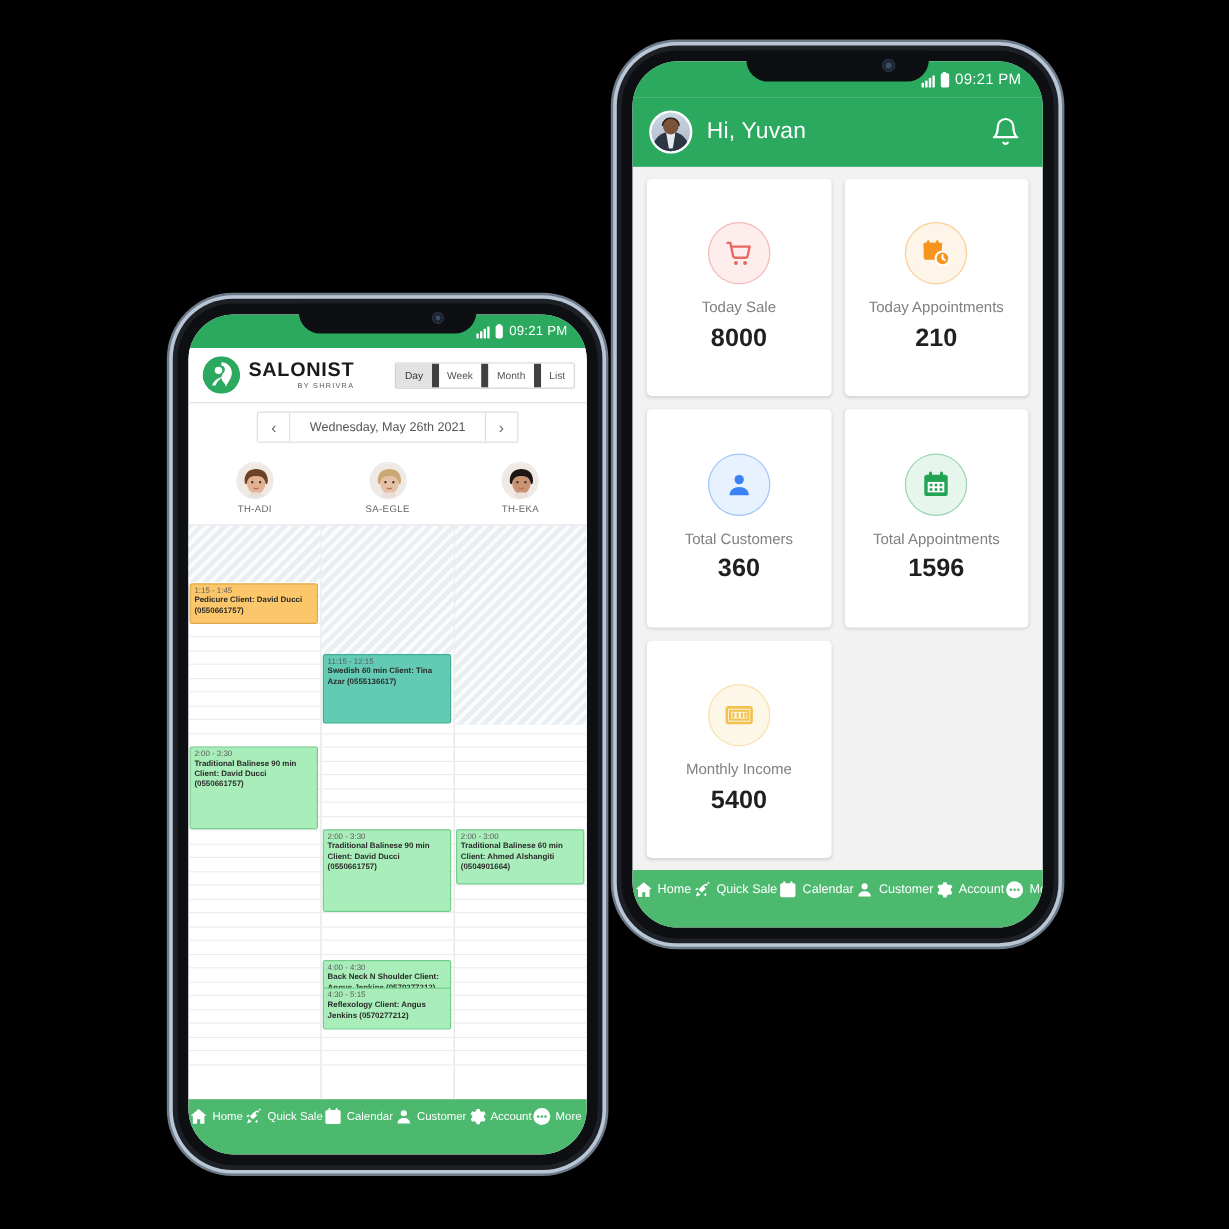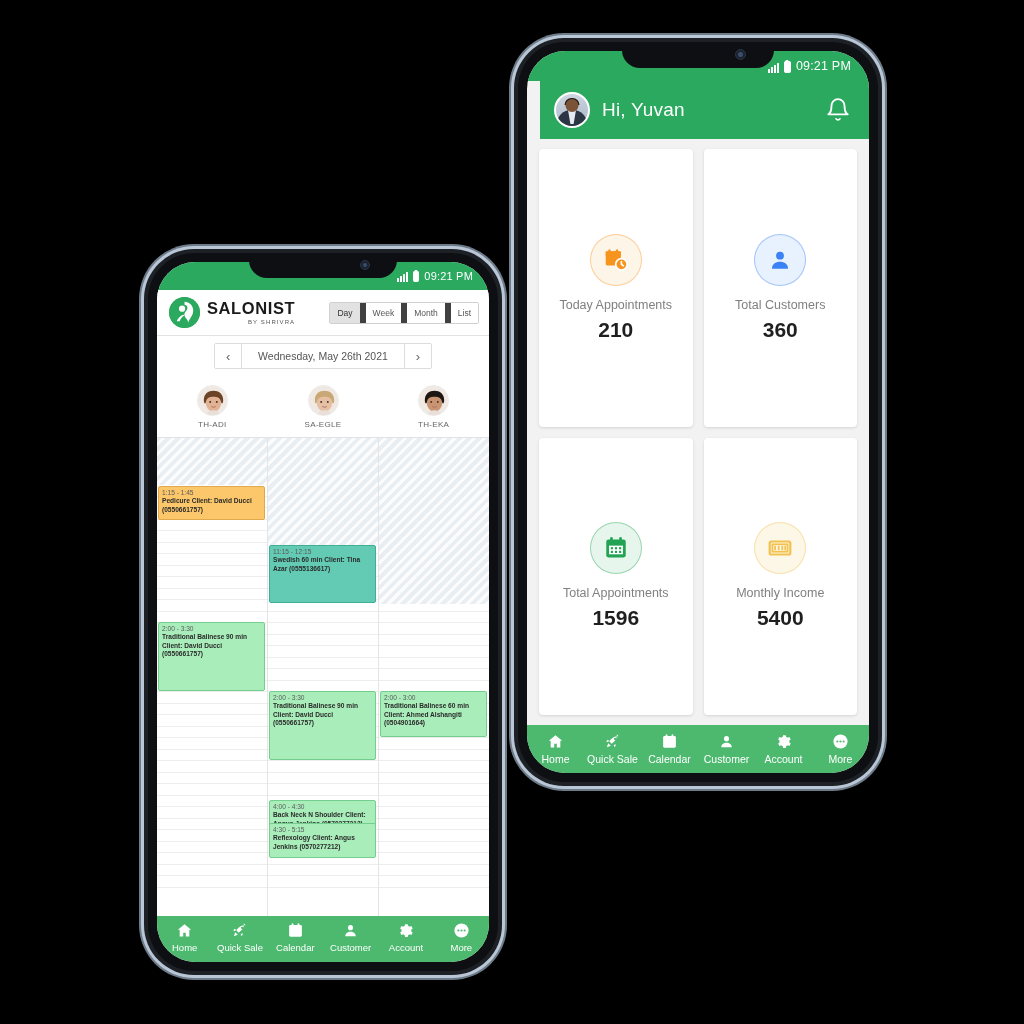--- a/index.html
+++ b/index.html
@@ -74,21 +74,21 @@
 
   #phone-right .statusbar { height: 30px; padding: 0 18px 0 0;
     background: #2aa95f; font-size: 12.5px; }
   #phone-right .sig i:nth-child(1){height:4px}
   #phone-right .sig i:nth-child(2){height:6px}
   #phone-right .sig i:nth-child(3){height:8px}
   #phone-right .sig i:nth-child(4){height:10px}
   #phone-right .batt { width: 7px; height: 12px; }
 
   .dash-header {
-    position: absolute; top: 30px; left: 13px; right: 0; height: 58px;
+    position: absolute; top: 30px; left: 0; right: 0; height: 58px;
     background: #2aa95f;
     display: flex; align-items: center; padding: 0 18px 0 14px;
     z-index: 20;
   }
   .avatar {
     width: 36px; height: 36px; border-radius: 50%;
     background: linear-gradient(170deg,#cfd8e3 0%,#aab6c6 100%);
     border: 2px solid #ffffff; flex: none;
     position: relative; overflow: hidden;
   }
@@ -139,21 +139,21 @@
   .stat-value { font-size: 21px; color: #1f1f1f; font-weight: bold;
     margin-top: 4px; }
 
   
   .bottomnav {
     position: absolute; left: 0; right: 0; bottom: 0;
     background: #4cb96f; display: flex; align-items: flex-start;
     z-index: 25;
   }
   .nav-item {
-    flex: 1; display: flex; flex-direction: column;
+    flex: 1; display: flex; flex-direction: row;
     align-items: center; gap: 3px; color: #ffffff;
   }
   .nav-ico { display: flex; align-items: center; justify-content: center; }
   .nav-label { white-space: nowrap; }
   #phone-right .bottomnav { height: 48px; padding-top: 7px; }
   #phone-right .nav-ico { width: 18px; height: 18px; }
   #phone-right .nav-label { font-size: 10.5px; }
 
   
   
@@ -283,20 +283,31 @@
         <div class="greeting">Hi, Yuvan</div>
         <div class="bell-btn">
           <svg viewBox="0 0 24 24" width="26" height="26" fill="none" stroke="#ffffff" stroke-width="1.7" stroke-linecap="round" stroke-linejoin="round">
             <path d="M18 8a6 6 0 0 0-12 0c0 7-3 8-3 8h18s-3-1-3-8"></path>
             <path d="M13.7 20.2a2 2 0 0 1-3.4 0"></path>
           </svg>
         </div>
       </div>
 
       <div class="cards-area" id="dash-cards">
+          <div class="stat-card">
+            <div class="stat-ico" style="background:#fdeeed;border:1px solid #e8685f66;">
+              <svg width="26" height="26" viewBox="0 0 24 24" fill="none" stroke="#e8685f" stroke-width="1.8" stroke-linecap="round" stroke-linejoin="round">
+                <path d="M3 4h2.2l2.1 10.2a1.6 1.6 0 0 0 1.6 1.3h8a1.6 1.6 0 0 0 1.6-1.3L20 7H6"></path>
+                <circle cx="9.5" cy="19.5" r="1.5" fill="#e8685f" stroke="none"></circle>
+                <circle cx="16.5" cy="19.5" r="1.5" fill="#e8685f" stroke="none"></circle>
+              </svg>
+            </div>
+     <div class="stat-label">Today Sale</div>
+     <div class="stat-value">8000</div>
+          </div>
           <div class="stat-card">
             <div class="stat-ico" style="background:#fef5e9;border:1px solid #f7941e66;">
               <svg width="26" height="26" viewBox="0 0 24 24" fill="none">
                 <rect x="2.5" y="4" width="14" height="13" rx="1.6" fill="#f7941e"></rect>
                 <rect x="2.5" y="4" width="14" height="4" fill="#f7941e"></rect>
                 <rect x="5" y="2" width="2" height="3.4" rx="1" fill="#f7941e"></rect>
                 <rect x="12" y="2" width="2" height="3.4" rx="1" fill="#f7941e"></rect>
                 <circle cx="17" cy="16" r="5.3" fill="#f7941e" stroke="#fff" stroke-width="1.6"></circle>
                 <path d="M17 13.4V16l1.8 1.3" stroke="#fff" stroke-width="1.5" stroke-linecap="round"></path>
               </svg>

